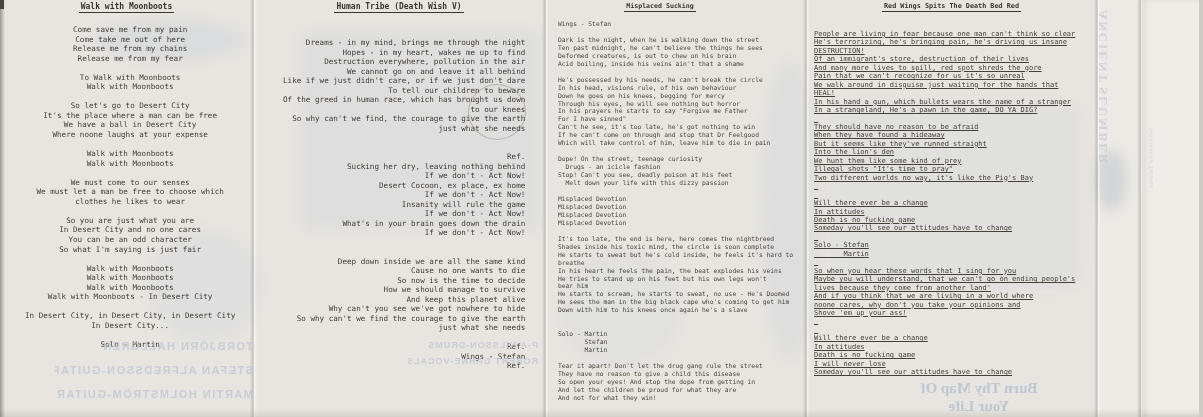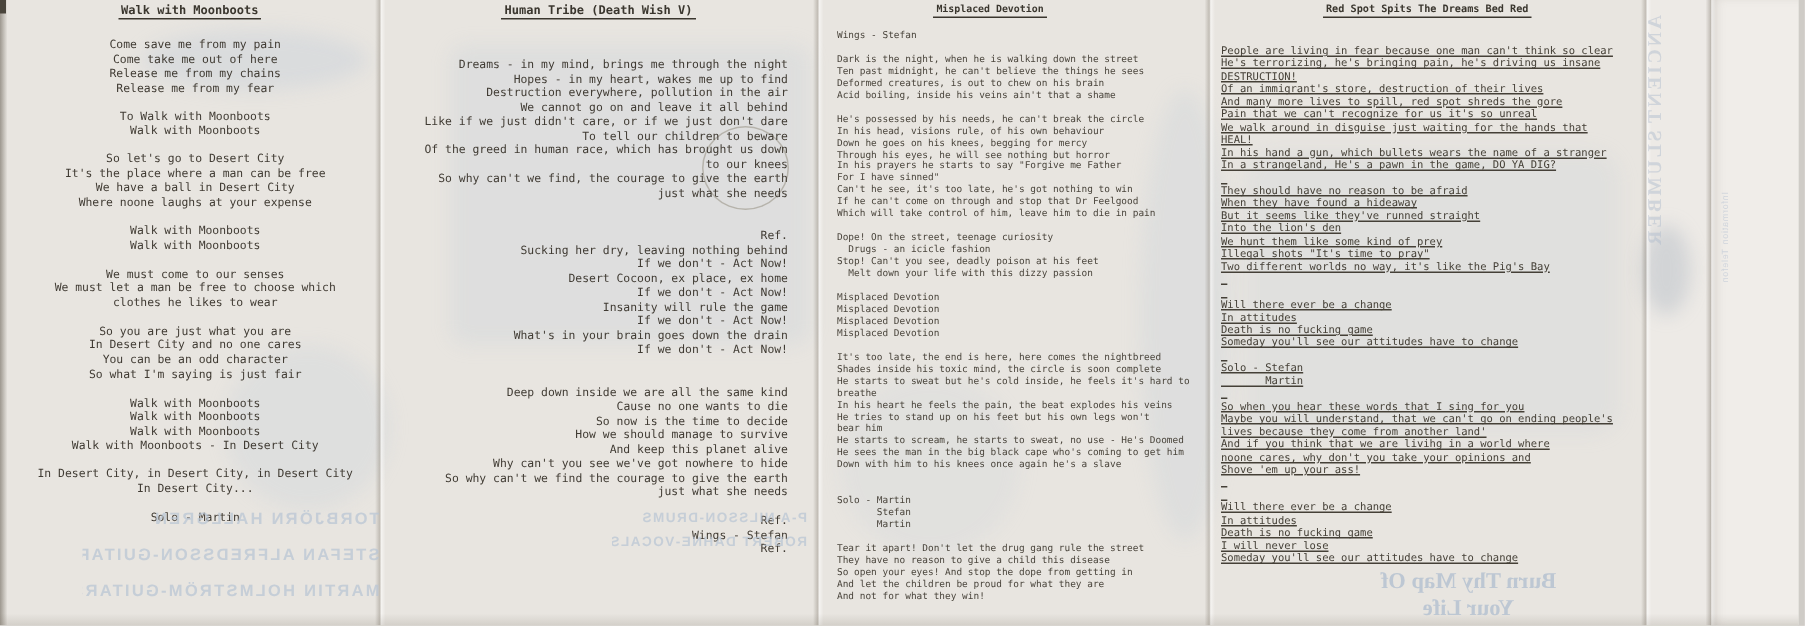--- a/index.html
+++ b/index.html
@@ -156,21 +156,21 @@
 And keep this planet alive
 Why can't you see we've got nowhere to hide
 So why can't we find the courage to give the earth
 just what she needs
  
 Ref.
 Wings - Stefan
 Ref.</div>
 
   <div class="panel-title t3">
-    <span>Misplaced Devotion</span>
+    <span>Misplaced Sucking</span>
   </div>
   <div class="lyrics l3">Wings - Stefan
  
 Dark is the night, when he is walking down the street
 Ten past midnight, he can't believe the things he sees
 Deformed creatures, is out to chew on his brain
 Acid boiling, inside his veins ain't that a shame
  
 He's possessed by his needs, he can't break the circle
 In his head, visions rule, of his own behaviour
@@ -208,21 +208,21 @@
        Stefan
        Martin
  
 Tear it apart! Don't let the drug gang rule the street
 They have no reason to give a child this disease
 So open your eyes! And stop the dope from getting in
 And let the children be proud for what they are
 And not for what they win!</div>
 
   <div class="panel-title t4">
-    <span>Red Spot Spits The Dreams Bed Red</span>
+    <span>Red Wings Spits The Death Bed Red</span>
   </div>
   <div class="lyrics l4">People are living in fear because one man can't think so clear
 He's terrorizing, he's bringing pain, he's driving us insane
 DESTRUCTION!
 Of an immigrant's store, destruction of their lives
 And many more lives to spill, red spot shreds the gore
 Pain that we can't recognize for us it's so unreal
 We walk around in disguise just waiting for the hands that
 HEAL!
 In his hand a gun, which bullets wears the name of a stranger

